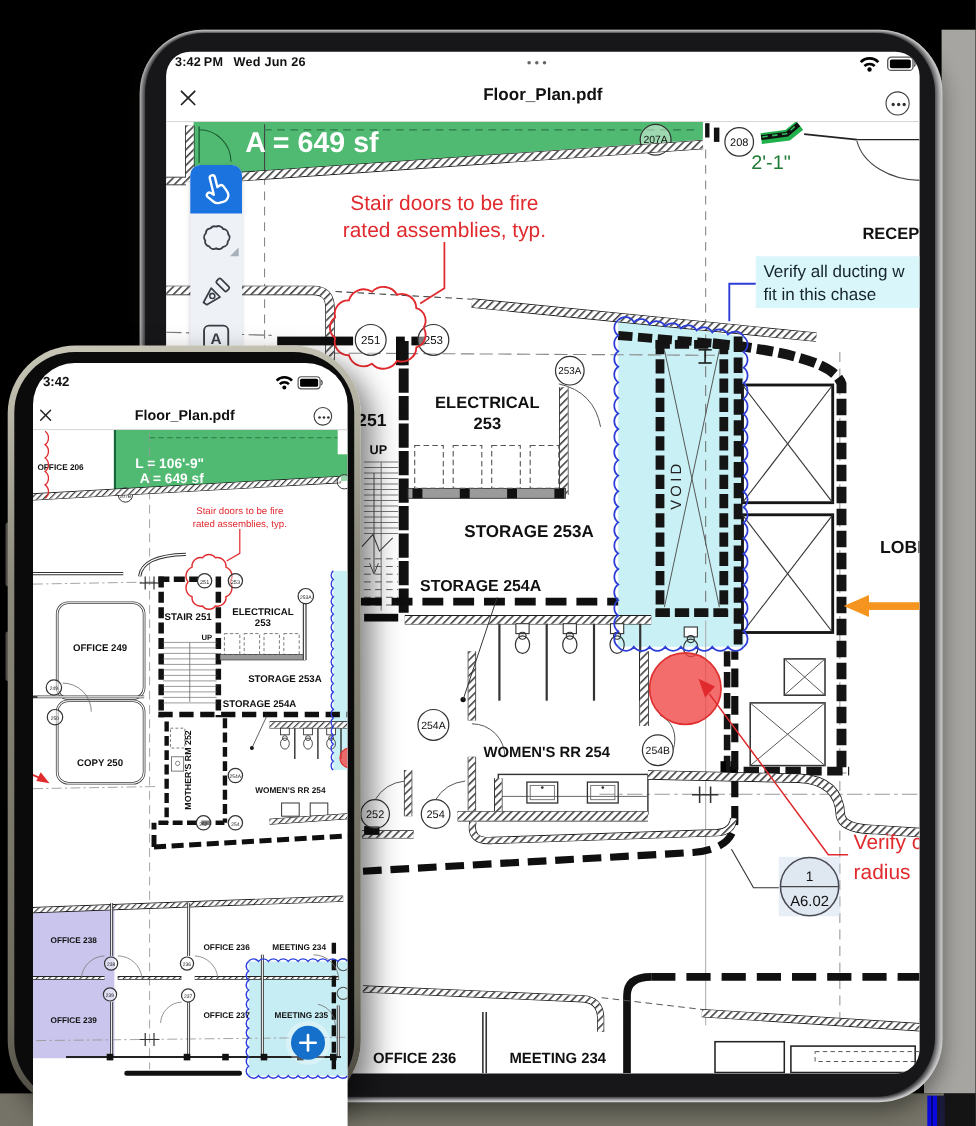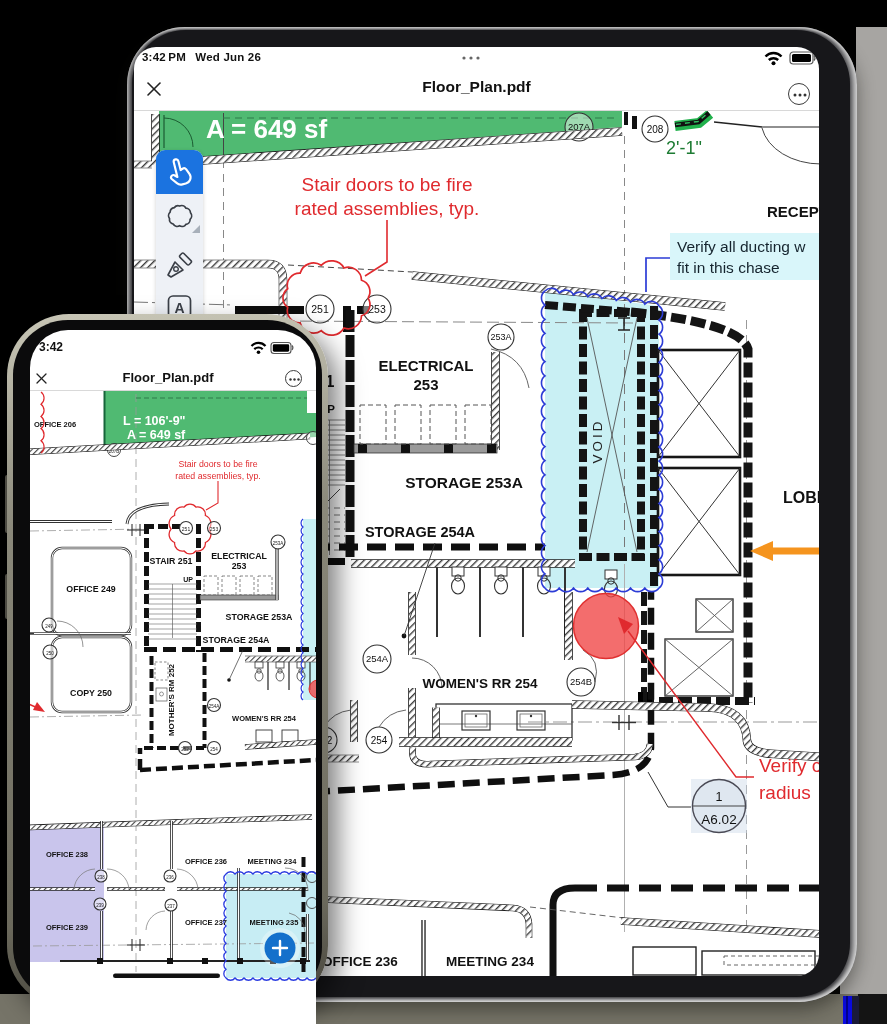--- a/index.html
+++ b/index.html
@@ -9,21 +9,21 @@
 <body>
 <div id="stage">
 <div class="abs" style="left:856px;top:27px;width:31px;height:967px;background:#a7a5a2"></div>
 <div class="abs" style="left:840px;top:130px;width:20px;height:864px;background:#a7a5a2"></div>
 <div class="abs" style="left:0;top:994px;width:887px;height:30px;background:#767468"></div>
 <div class="abs" style="left:858px;top:994px;width:29px;height:30px;background:#141414"></div>
 <div class="abs" style="left:843px;top:996px;width:16px;height:28px;background:repeating-linear-gradient(90deg,#0a0ae0 0 3px,#03038a 3px 5px,#0a0ae0 5px 9px,#1a1a38 9px 16px)"></div>
 
 <div class="abs" style="left:127px;top:27px;width:730px;height:975px;border-radius:58px;background:#232327;box-shadow:inset -8px 0 7px -3px #d6d6d6,inset 0 4px 3px -2px #c9c9c9,inset 0 -5px 4px -2px #e2e2e2,inset 6px 0 5px -3px #b2b2b2,0 8px 18px rgba(20,20,15,0.45)"></div>
 <div class="abs" style="left:132px;top:30px;width:718px;height:967px;border-radius:54px;background:#17171a"></div>
-<div class="abs" id="padscreen" style="left:134px;top:47px;width:685px;height:929px;border-radius:22px;background:#fff;overflow:hidden">
+<div class="abs" id="padscreen" style="left:151px;top:47px;width:685px;height:929px;border-radius:22px;background:#fff;overflow:hidden">
   <div class="abs" style="left:8px;top:4px;font-size:11.5px;font-weight:bold;color:#111;letter-spacing:0.2px">3:42 PM  Wed Jun 26</div>
   <div class="abs" style="left:325px;top:2px"><svg width="28" height="10" viewBox="0 0 28 10">
           <circle cx="5" cy="5" r="1.6" fill="#666"></circle>
           <circle cx="12" cy="5" r="1.6" fill="#666"></circle>
           <circle cx="19" cy="5" r="1.6" fill="#666"></circle>
         </svg></div>
   <svg class="abs" style="left:628px;top:3px" width="54" height="16" viewBox="0 0 54 16">
     <path d="M3.5,6.5 A11,11 0 0 1 19.5,6.5" fill="none" stroke="#000" stroke-width="2.4"></path>
     <path d="M6.8,10 A7,7 0 0 1 16.2,10" fill="none" stroke="#000" stroke-width="2.4"></path>
     <circle cx="11.5" cy="13.2" r="2" fill="#000"></circle>

